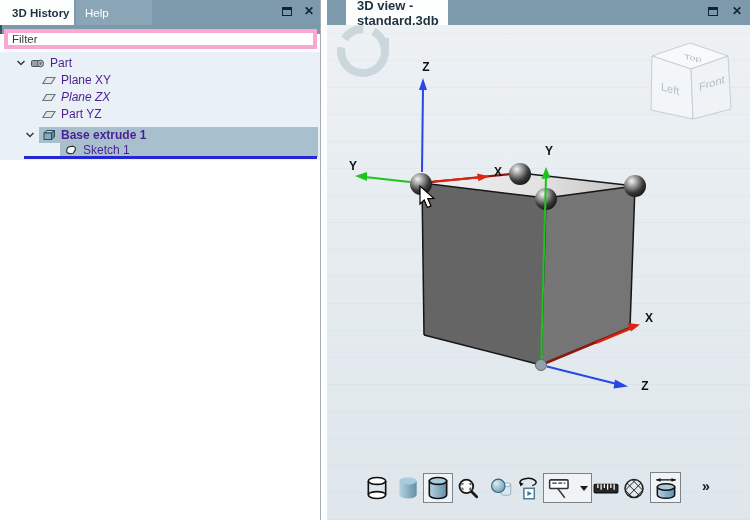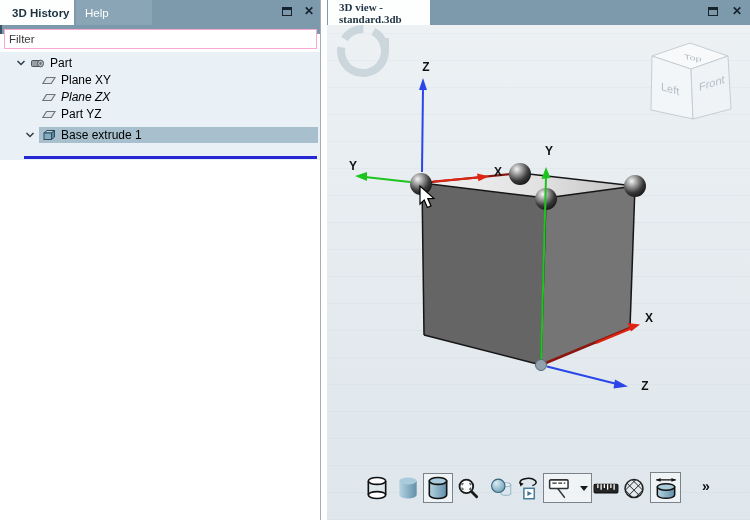--- a/index.html
+++ b/index.html
@@ -10,25 +10,25 @@
   .left-panel { position:absolute; left:0; top:0; width:321px; height:520px; background:#fff; border-right:1px solid #a3aeb5; }
   .titlebar { position:absolute; left:0; top:0; width:100%; height:34px; background:#7d9aac; }
   .left-panel .titlebar { box-shadow: inset 2px 0 0 #3d5264; }
   .tab { position:absolute; top:0; height:25px; display:flex; align-items:center; font-size:11.5px; cursor:default; }
   .tab.active { background:#fdfefe; color:#1d3140; font-weight:bold; }
   .tab.inactive { background:#8aa5b5; color:#ffffff; }
   .win-btn { position:absolute; top:3px; width:16px; height:16px; display:flex; align-items:center; justify-content:center; color:#16222c; font-size:12px; font-weight:bold; cursor:default; }
   .max-glyph { width:10px; height:9px; border:1.5px solid #16222c; border-top:3px solid #16222c; }
 
   .filter-wrap { position:absolute; left:4px; top:29px; width:313px; height:20px; }
-  .filter-wrap input { width:100%; height:100%; border:1px solid #f9a8d4; background:#fff; font-size:11.5px; padding:0 4px; color:#222; font-family:"Liberation Sans", sans-serif; }
+  .filter-wrap input { width:100%; height:100%; border:4px solid #f9a8d4; background:#fff; font-size:11.5px; padding:0 4px; color:#222; font-family:"Liberation Sans", sans-serif; }
   .filter-wrap input::placeholder { color:#3a3a3a; opacity:1; }
 
   .tree { position:absolute; left:0; top:52px; width:320px; height:108px; background:#e9f1f6; }
-  .tree-row { position:absolute; height:16px; display:flex; align-items:center; font-size:12px; color:#000000; white-space:nowrap; }
+  .tree-row { position:absolute; height:16px; display:flex; align-items:center; font-size:12px; color:#4c1d95; white-space:nowrap; }
   .hl { background:#a8c0ce; }
   .chev { display:inline-flex; width:10px; height:10px; margin-right:4px; }
   .ticon { display:inline-flex; margin-right:5px; }
   .ins-line { position:absolute; left:24px; top:104px; width:293px; height:3px; background:#2526d4; }
 
   
   .right-panel { position:absolute; left:327px; top:0; width:423px; height:520px; }
   .right-panel .titlebar { left:0; width:423px; }
   .view { position:absolute; left:0; top:25px; width:423px; height:495px;
     background:
@@ -113,42 +113,50 @@
         </span>
         <span>Part YZ</span>
       </div>
 
       <div class="tree-row" style="left:25px; top:75px;">
         <span class="chev">
           <svg width="10" height="10" viewBox="0 0 10 10">
               <polyline points="1.5,3 5,6.5 8.5,3" fill="none" stroke="#2b3c49" stroke-width="1.5"></polyline>
             </svg>
         </span>
-        <span class="hl" style="display:flex;align-items:center;height:16px;width:279px;padding-left:4px;">
+        <span class="hl" style="display:flex;align-items:center;height:16px;width:279px;padding-left:4px;font-weight:bold;">
           <span class="ticon">
             <svg width="13" height="12" viewBox="0 0 13 12">
               <polygon points="1,4 4,1.5 11.5,1.5 8.5,4" fill="#bcd2de" stroke="#2e4a5c" stroke-width="1"></polygon>
               <polygon points="8.5,4 11.5,1.5 11.5,8 8.5,10.5" fill="#5d8aa3" stroke="#2e4a5c" stroke-width="1"></polygon>
               <rect x="1" y="4" width="7.5" height="6.5" fill="#85abc0" stroke="#2e4a5c" stroke-width="1"></rect>
             </svg>
           </span>
           <span>Base extrude 1</span>
         </span>
       </div>
 
+      <div class="tree-row hl" style="left:60px; top:91px; width:258px; height:14px; padding-left:5px;">
+        <span class="ticon">
+          <svg width="13" height="12" viewBox="0 0 13 12">
+            <path d="M2,8.5 Q1,4.5 4,2.8 L8,2.2 Q11.3,3.2 10.2,6.2 L8.2,9.2 Q4.5,10.4 2,8.5 Z" fill="#fdfdfd" stroke="#333" stroke-width="1.2"></path>
+          </svg>
+        </span>
+        <span>Sketch 1</span>
+      </div>
 
       <div class="ins-line"></div>
     </div>
   </div>
 
   <div style="position:absolute;left:321px;top:0;width:6px;height:520px;background:#fff;cursor:col-resize;"></div>
 
   <div class="right-panel">
     <div class="titlebar">
-      <div class="tab active" style="left:1px;width:102px;padding-left:11px;font-size:11px;font-family:Liberation Serif, serif;">
+      <div class="tab active" style="left:19px;width:102px;padding-left:11px;font-size:13px;">
         <span>3D view - standard.3db</span>
       </div>
       <div class="win-btn" style="left:378px;">
         <span class="max-glyph"></span>
       </div>
       <div class="win-btn" style="left:402px;">
         <span>✕</span>
       </div>
     </div>
 

